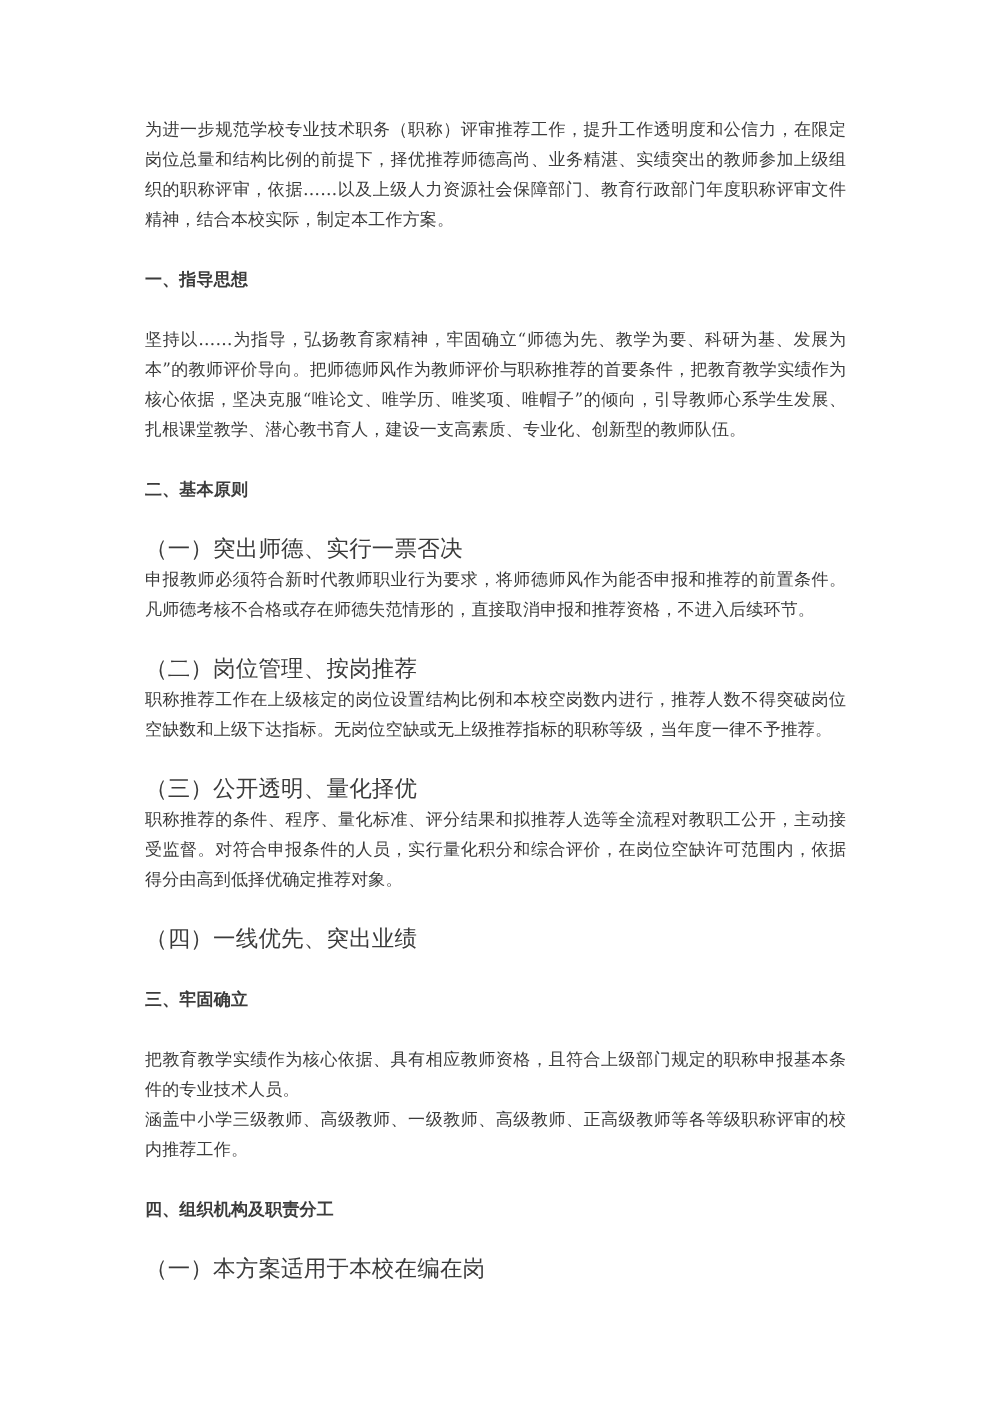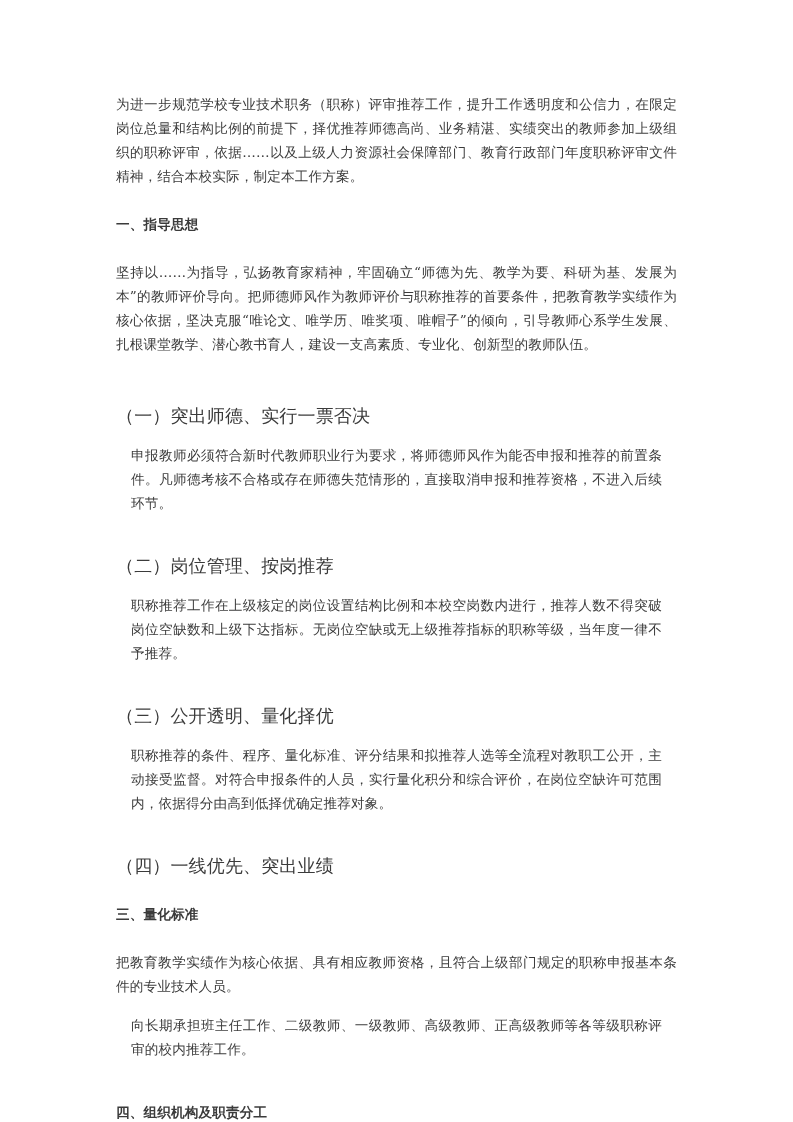--- a/index.html
+++ b/index.html
@@ -51,49 +51,50 @@
   }
   .subheading {
     margin: 0;
     font-size: 18px;
     line-height: 24px;
     color: #3b3b3b;
     font-weight: normal;
     letter-spacing: 0.15px;
   }
   .tight {
-    margin: 15px;
+    margin: 0;
   }
 </style>
 </head>
 <body>
 
 <div id="page">
   <div id="doc-body">
       <p class="para" id="intro">为进一步规范学校专业技术职务（职称）评审推荐工作，提升工作透明度和公信力，在限定岗位总量和结构比例的前提下，择优推荐师德高尚、业务精湛、实绩突出的教师参加上级组织的职称评审，依据……以及上级人力资源社会保障部门、教育行政部门年度职称评审文件精神，结合本校实际，制定本工作方案。</p>
       <div class="block-gap"></div>
       <p class="heading" id="section-1-heading">一、指导思想</p>
       <div class="block-gap"></div>
       <p class="para" id="section-1-body">坚持以……为指导，弘扬教育家精神，牢固确立“师德为先、教学为要、科研为基、发展为本”的教师评价导向。把师德师风作为教师评价与职称推荐的首要条件，把教育教学实绩作为核心依据，坚决克服“唯论文、唯学历、唯奖项、唯帽子”的倾向，引导教师心系学生发展、扎根课堂教学、潜心教书育人，建设一支高素质、专业化、创新型的教师队伍。</p>
       <div class="block-gap"></div>
+      <p class="heading" id="section-2-heading">二、基本原则</p>
       <div class="block-gap"></div>
       <p class="subheading" id="section-2-item-1-title">（一）突出师德、实行一票否决</p>
       <p class="para tight" id="section-2-item-1-body">申报教师必须符合新时代教师职业行为要求，将师德师风作为能否申报和推荐的前置条件。凡师德考核不合格或存在师德失范情形的，直接取消申报和推荐资格，不进入后续环节。</p>
       <div class="block-gap"></div>
       <p class="subheading" id="section-2-item-2-title">（二）岗位管理、按岗推荐</p>
       <p class="para tight" id="section-2-item-2-body">职称推荐工作在上级核定的岗位设置结构比例和本校空岗数内进行，推荐人数不得突破岗位空缺数和上级下达指标。无岗位空缺或无上级推荐指标的职称等级，当年度一律不予推荐。</p>
       <div class="block-gap"></div>
       <p class="subheading" id="section-2-item-3-title">（三）公开透明、量化择优</p>
       <p class="para tight" id="section-2-item-3-body">职称推荐的条件、程序、量化标准、评分结果和拟推荐人选等全流程对教职工公开，主动接受监督。对符合申报条件的人员，实行量化积分和综合评价，在岗位空缺许可范围内，依据得分由高到低择优确定推荐对象。</p>
       <div class="block-gap"></div>
       <p class="subheading" id="section-2-item-4-title">（四）一线优先、突出业绩</p>
       <div class="block-gap"></div>
-      <p class="heading" id="section-3-heading">三、量化标准</p>
+      <p class="heading" id="section-3-heading">三、牢固确立</p>
       <div class="block-gap"></div>
       <p class="para" id="section-3-body-1">把教育教学实绩作为核心依据、具有相应教师资格，且符合上级部门规定的职称申报基本条件的专业技术人员。</p>
-      <p class="para tight" id="section-3-body-2">向长期承担班主任工作、二级教师、一级教师、高级教师、正高级教师等各等级职称评审的校内推荐工作。</p>
+      <p class="para tight" id="section-3-body-2">涵盖中小学三级教师、高级教师、一级教师、高级教师、正高级教师等各等级职称评审的校内推荐工作。</p>
       <div class="block-gap"></div>
       <p class="heading" id="section-4-heading">四、组织机构及职责分工</p>
       <div class="block-gap"></div>
       <p class="subheading" id="section-4-item-1-title">（一）本方案适用于本校在编在岗</p>
       <div class="block-gap"></div>
     </div>
 </div>
 
 </body></html>

